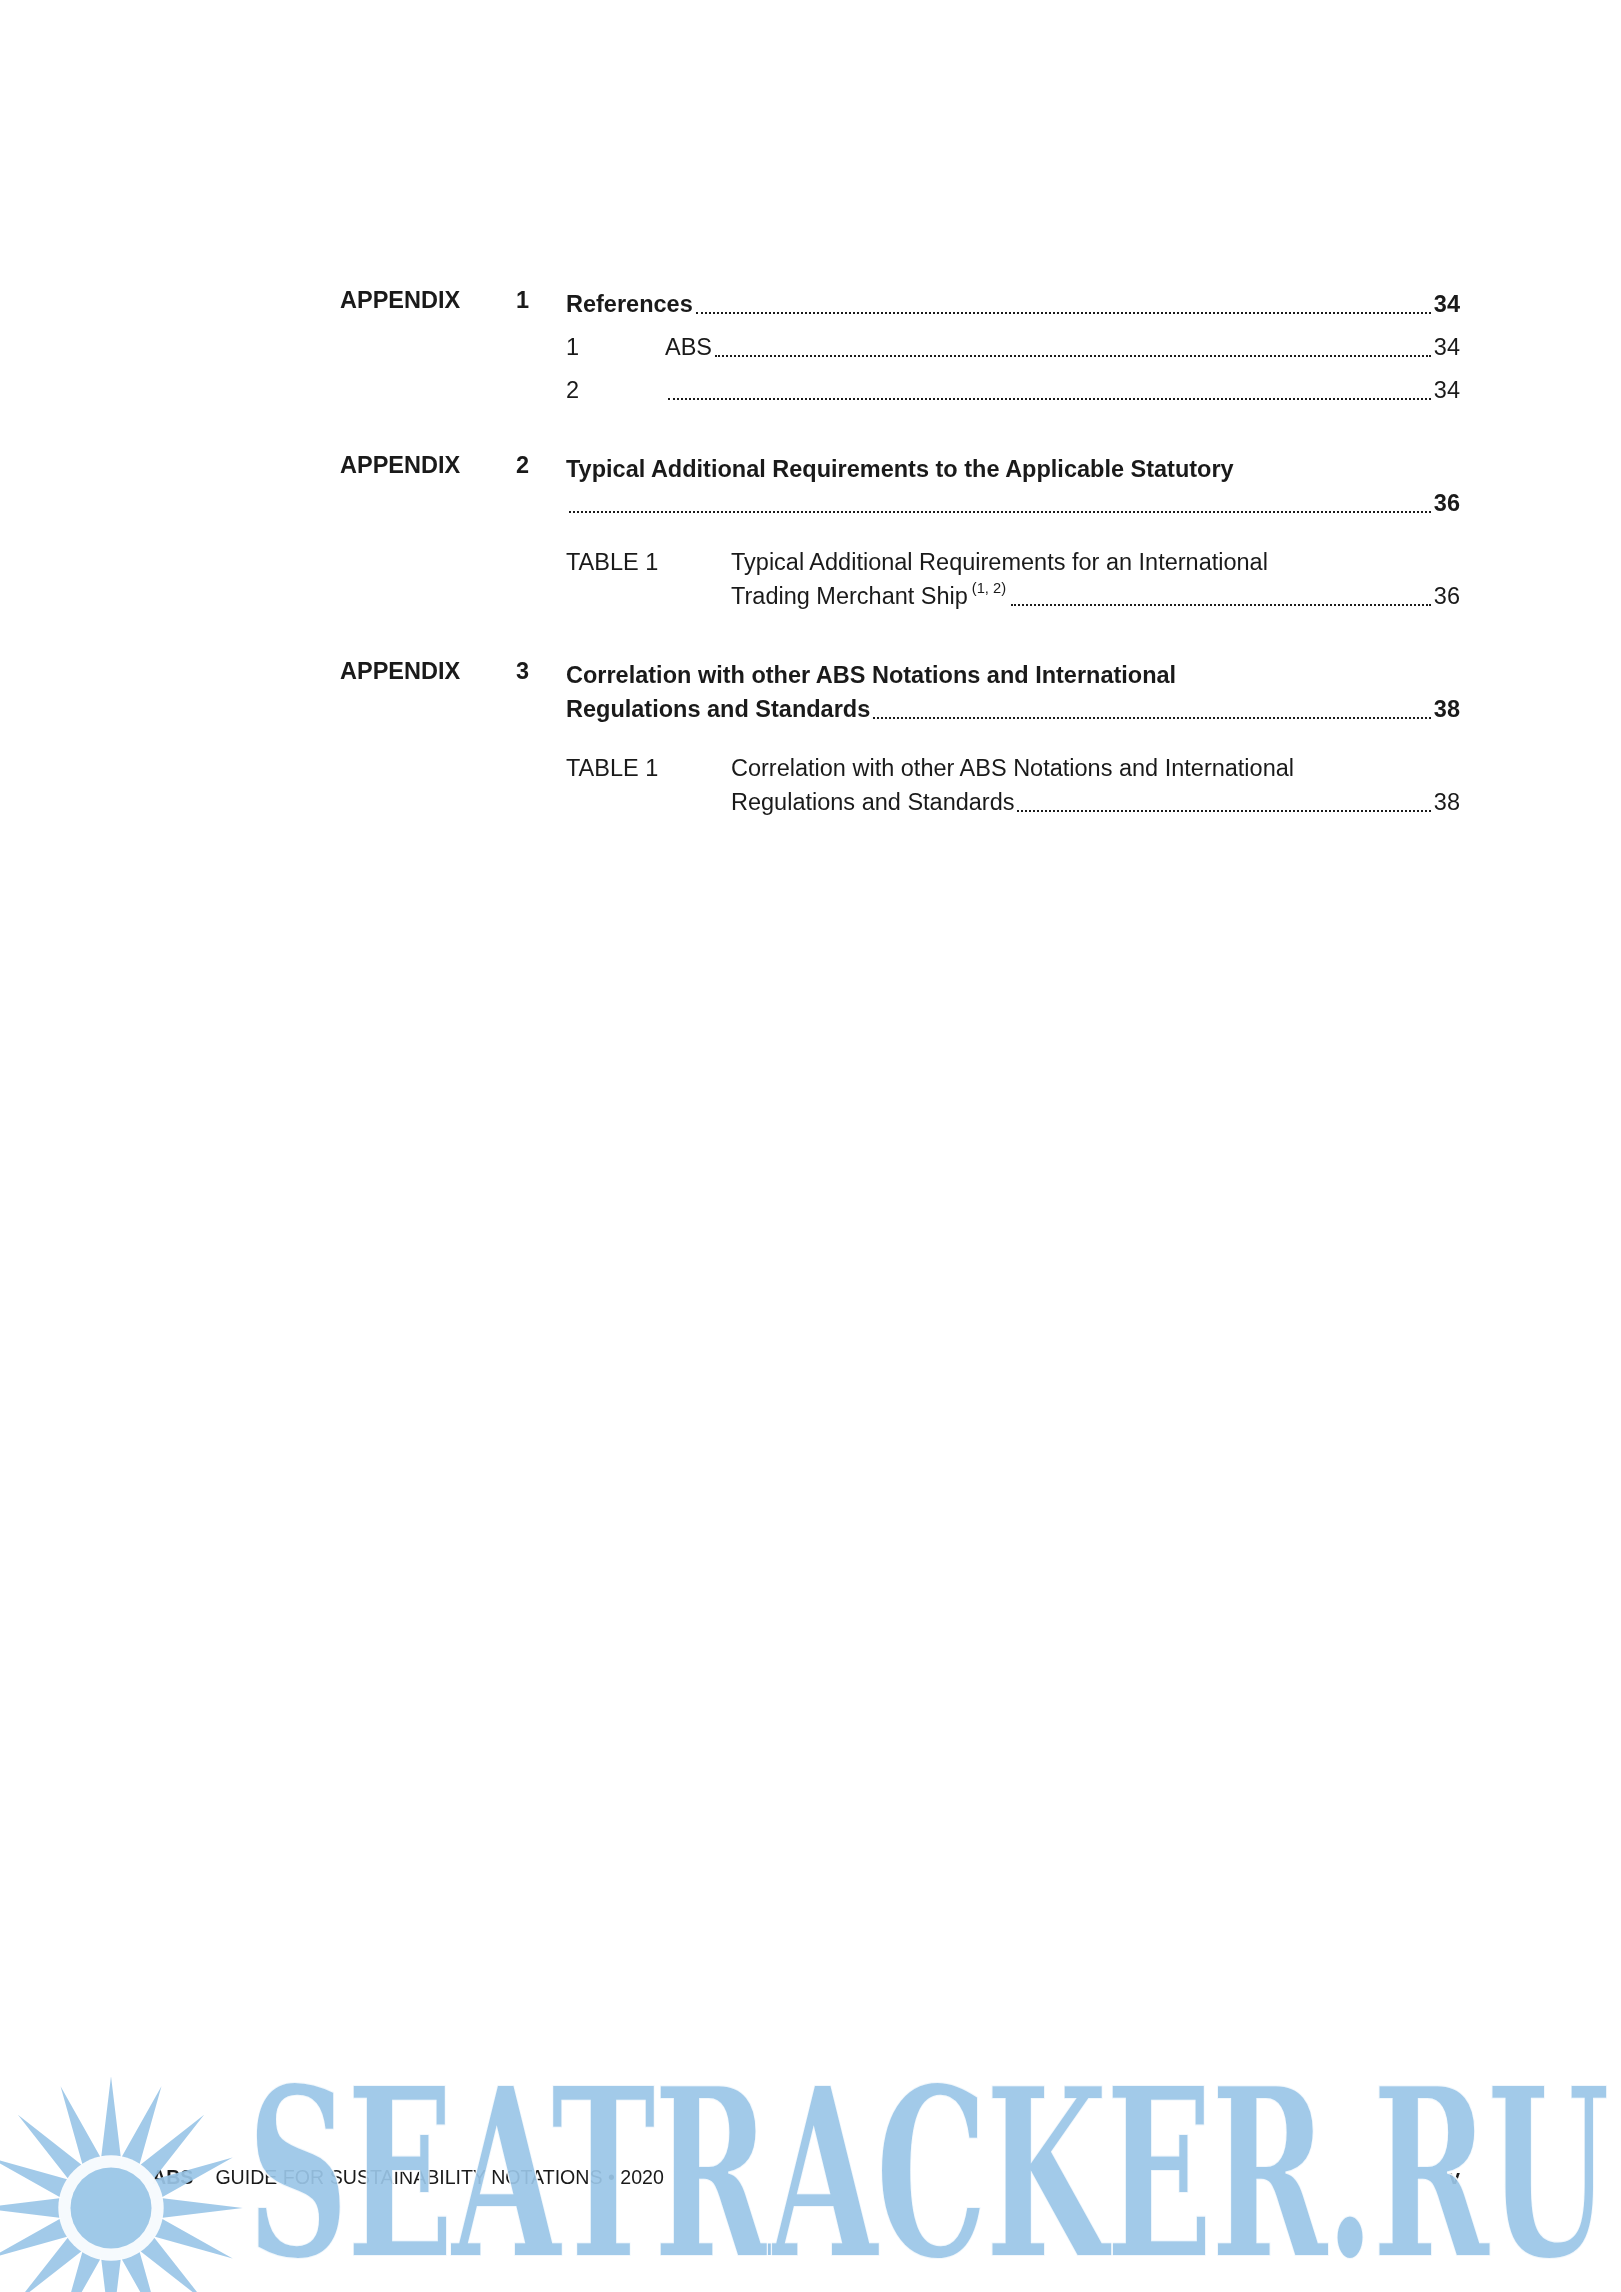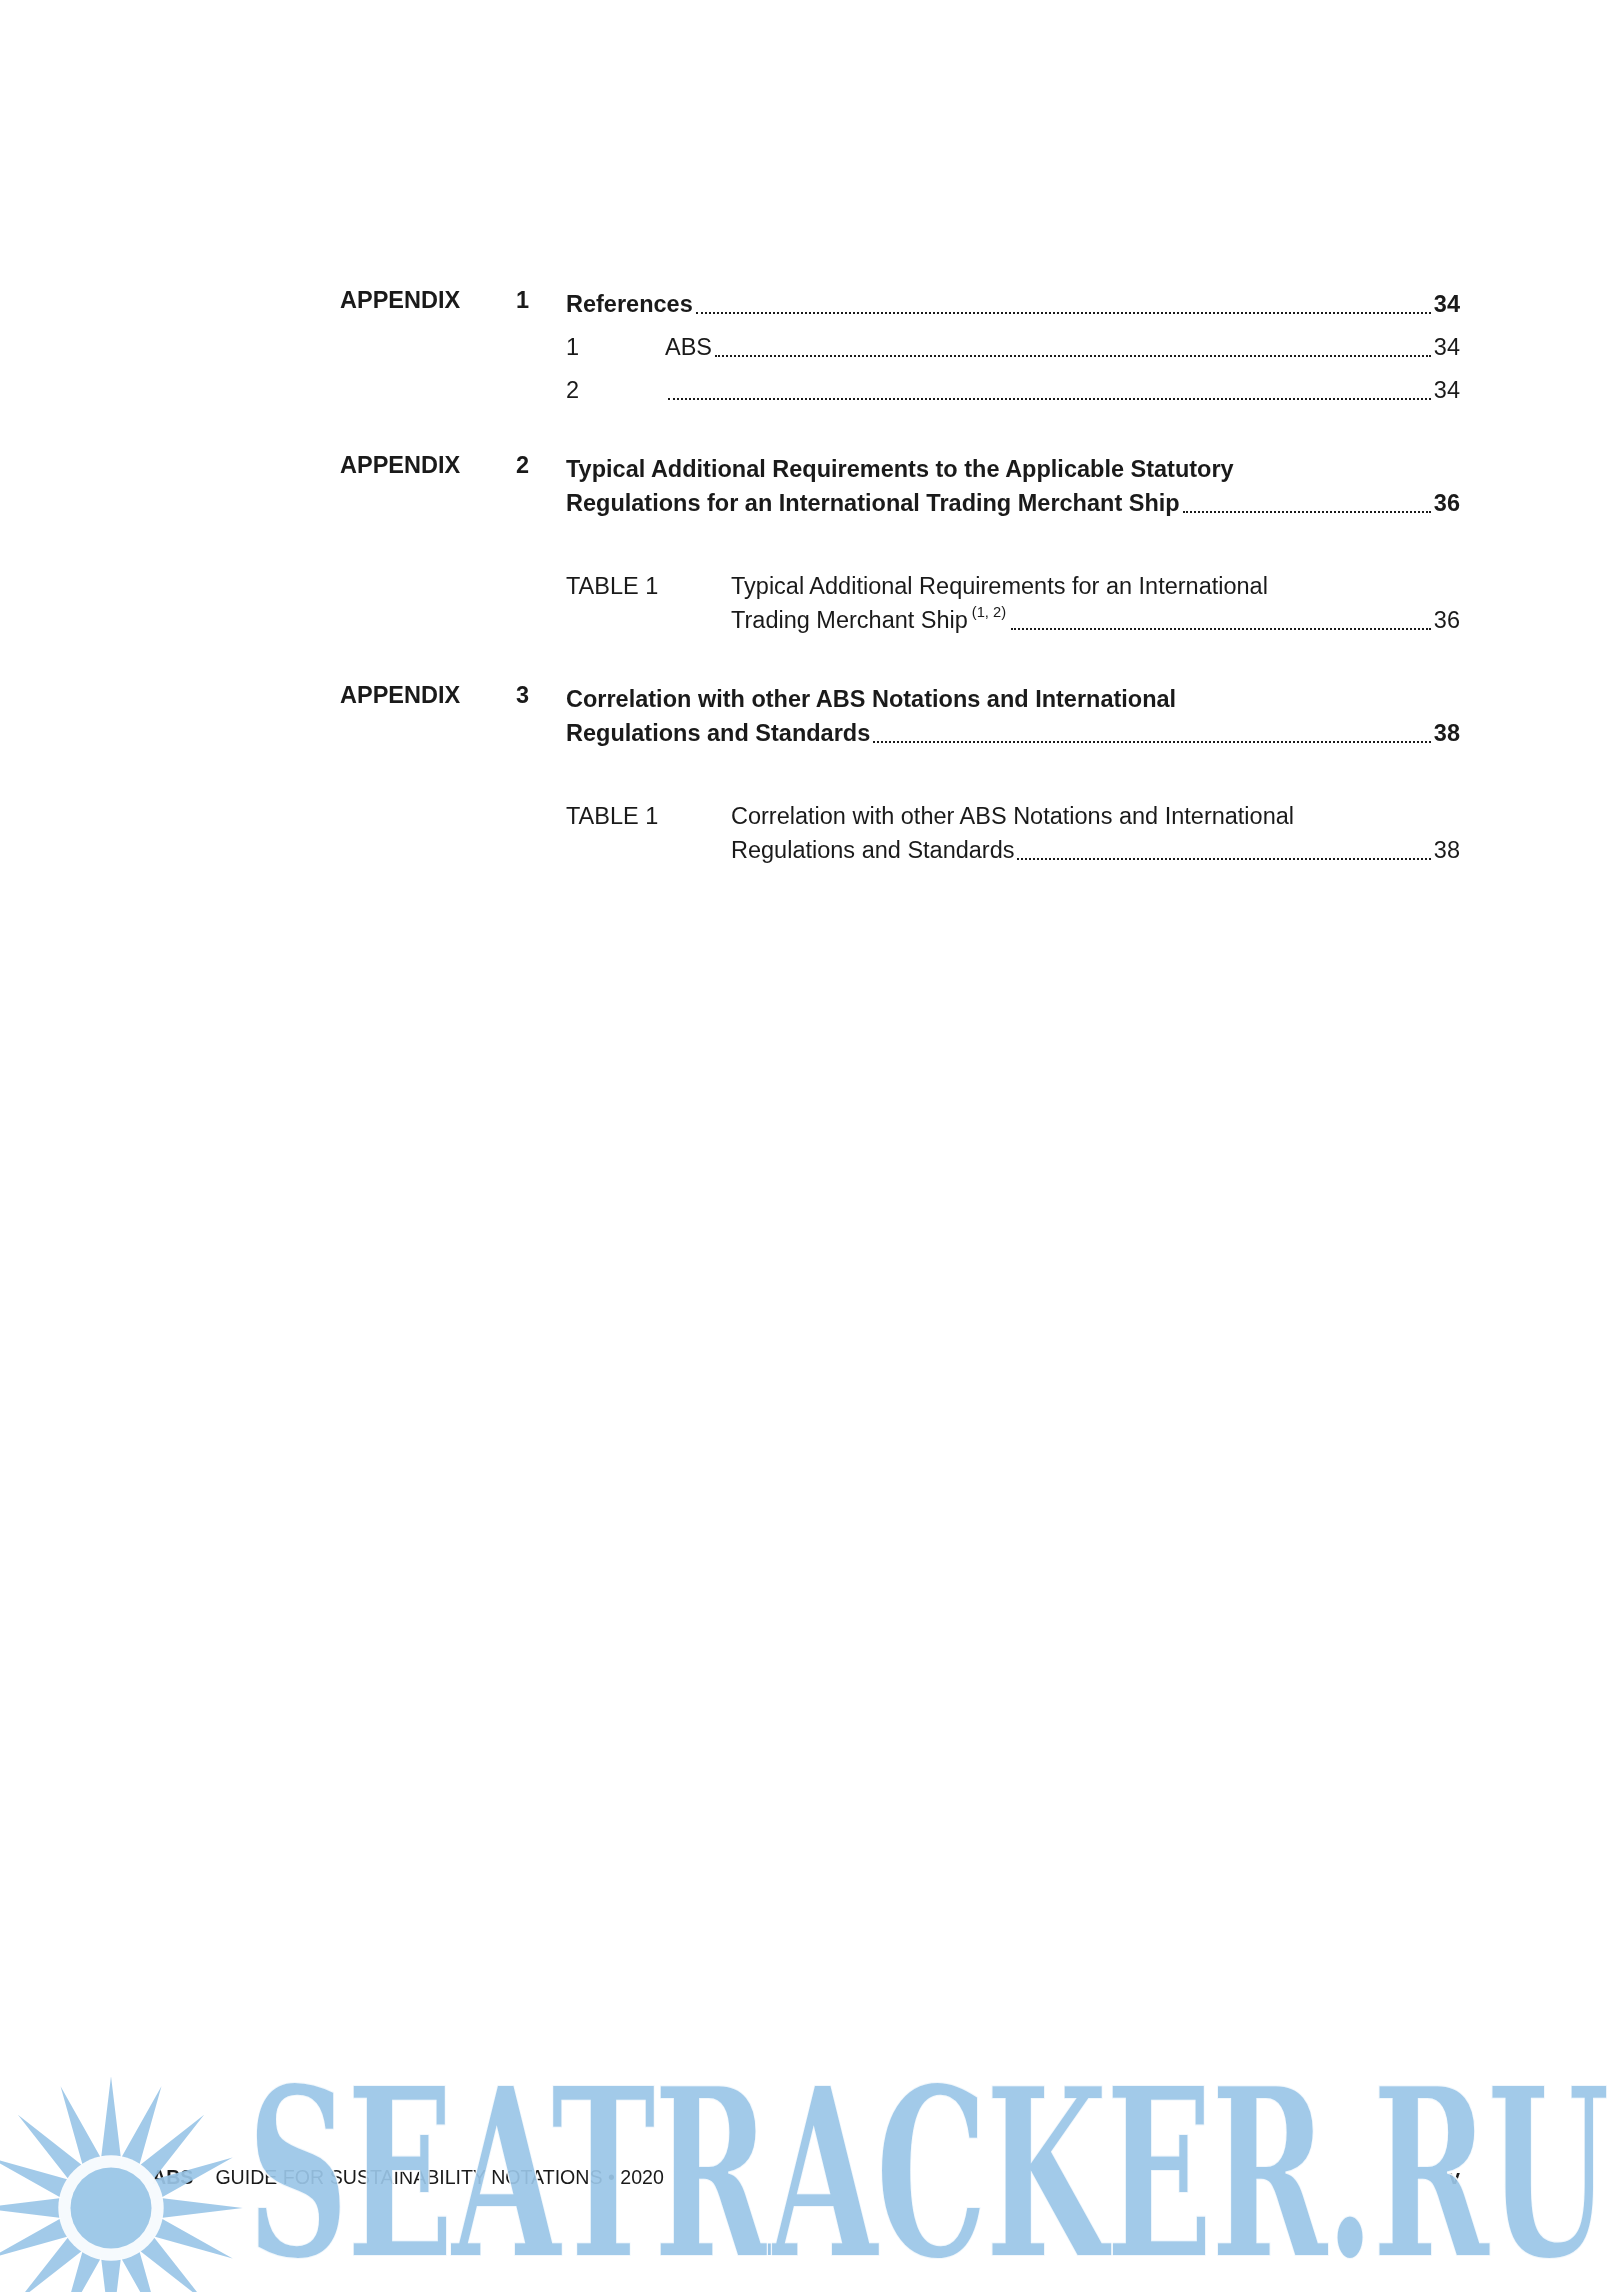--- a/index.html
+++ b/index.html
@@ -31,21 +31,21 @@
     flex: 1;
     min-width: 23.5px;
     align-self: flex-end;
     border-bottom: 2.9px dotted #1a1a1a;
     margin: 0 2.9px 6.9px 2.9px;
   }
   .pagenum { flex: none; }
   .sub { margin-top: 8.8px; }
   .subnum { width: 99px; flex: none; line-height: 34px; }
   .sec { margin-top: 45px; }
-  .tbl { margin-top: 49px; }
+  .tbl { margin-top: 25px; }
   .tlabel { width: 165px; flex: none; line-height: 34px; }
   .tcontent { flex: 1; min-width: 0; display: flex; flex-direction: column; }
   .stack { display: flex; flex-direction: column; justify-content: flex-end; }
   .sup {
     flex: none;
     font-size: 14.7px;
     line-height: 1;
     align-self: flex-start;
     margin: 2.9px 2px 0 3.9px;
   }
@@ -140,21 +140,20 @@
 
     <section class="sec">
       <div class="row bold">
         <span class="colA">APPENDIX</span>
         <span class="colB">2</span>
         <span class="colC stack">
           <span class="line">
             <span>Typical Additional Requirements to the Applicable Statutory</span>
           </span>
           <span class="line">
-            <span>Regulations for an International Trading Merchant Ship</span>
             <span class="leader"></span>
             <span class="pagenum">36</span>
           </span>
         </span>
       </div>
 
       <div class="row tbl">
         <span class="colA"></span>
           <span class="colB"></span>
         <span class="colC" style="display:flex;">

